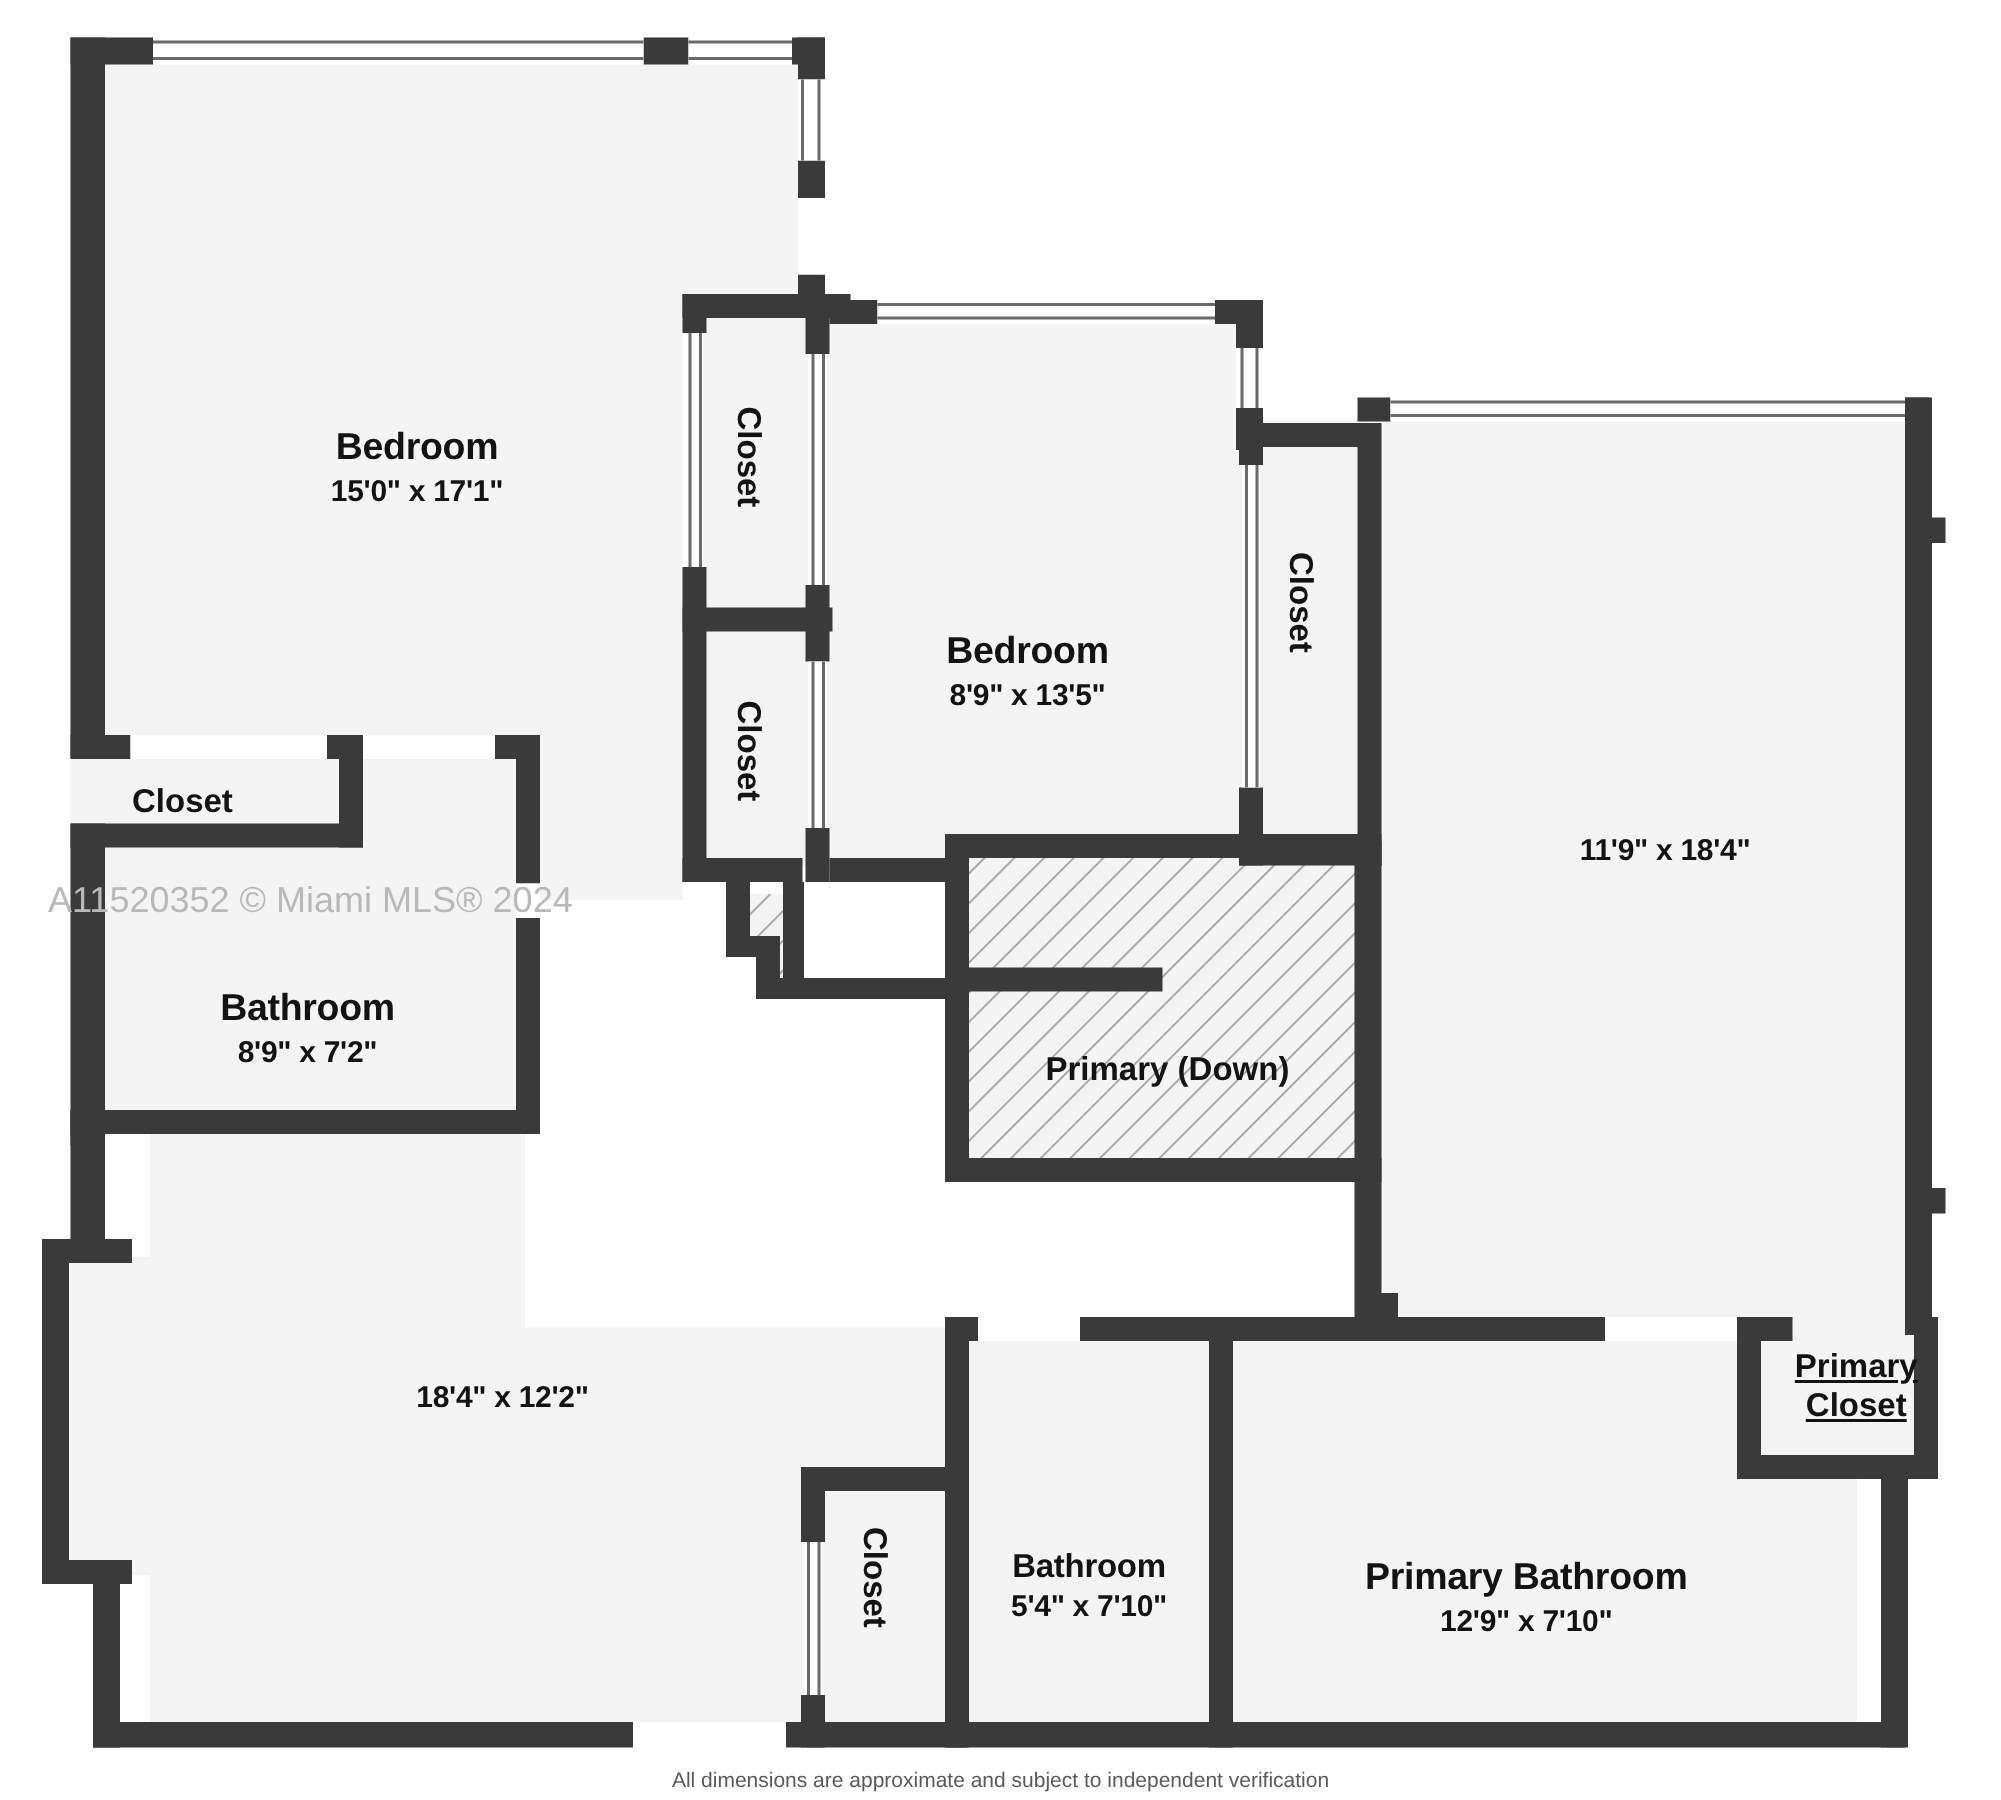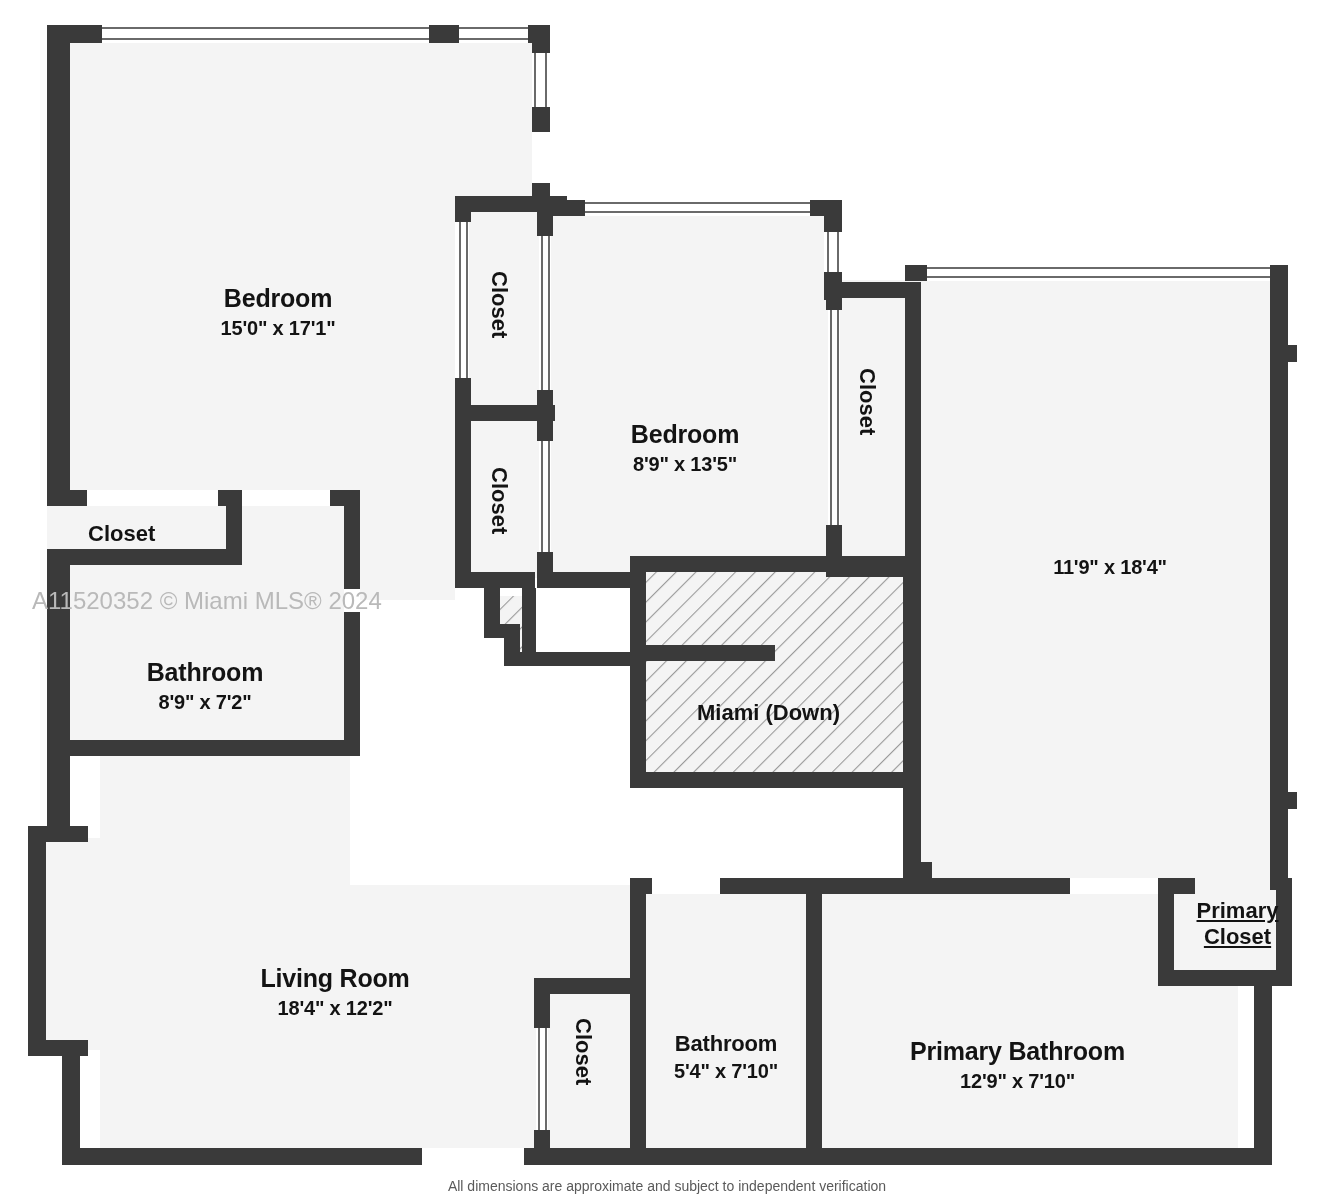--- a/index.html
+++ b/index.html
@@ -310,21 +310,20 @@
   <div class="room-label" style="left:930px; top:553px; width:360px;">
     <span class="rdim">11'9" x 18'4"</span>
   </div>
 
   <div class="room-label" style="left:85px; top:612px; width:240px;">
     <span class="rname">Bathroom</span>
     <span class="rdim">8'9" x 7'2"</span>
   </div>
 
   <div class="room-label" style="left:215px; top:918px; width:240px;">
-    <span class="rname">Living Room</span>
     <span class="rdim">18'4" x 12'2"</span>
   </div>
 
   <div class="room-label small" style="left:601px; top:985px; width:250px;">
     <span class="rname">Bathroom</span>
     <span class="rdim">5'4" x 7'10"</span>
   </div>
 
   <div class="room-label" style="left:865px; top:991px; width:305px;">
     <span class="rname">Primary Bathroom</span>
@@ -336,19 +335,19 @@
   <div class="closet-label vertical" style="left:512px; top:271px; transform: rotate(90deg);">Closet</div>
 
   <div class="closet-label vertical" style="left:512px; top:467px; transform: rotate(90deg);">Closet</div>
 
   <div class="closet-label vertical" style="left:880px; top:368px; transform: rotate(90deg);">Closet</div>
 
   <div class="closet-label vertical" style="left:596px; top:1018px; transform: rotate(90deg);">Closet</div>
 
   <div class="closet-label" style="left:1180px; top:898px; width:115px; text-align:center; white-space:normal; line-height:1.2;text-decoration:underline;">Primary Closet</div>
 
-  <div class="closet-label" style="left:697px; top:700px;">Miami (Down)</div>
+  <div class="closet-label" style="left:697px; top:700px;">Primary (Down)</div>
 
   <div class="watermark">A11520352 © Miami MLS® 2024</div>
 
   <div class="footer-note">All dimensions are approximate and subject to independent verification</div>
 
 </div>
 
 </body></html>

